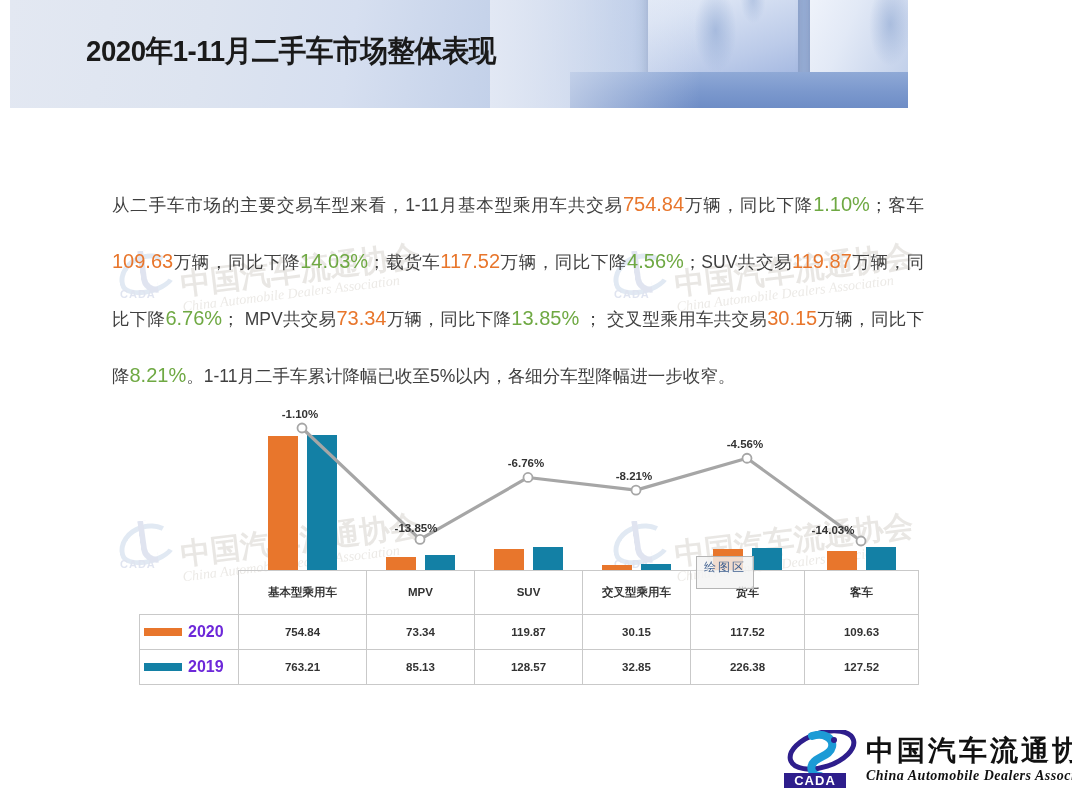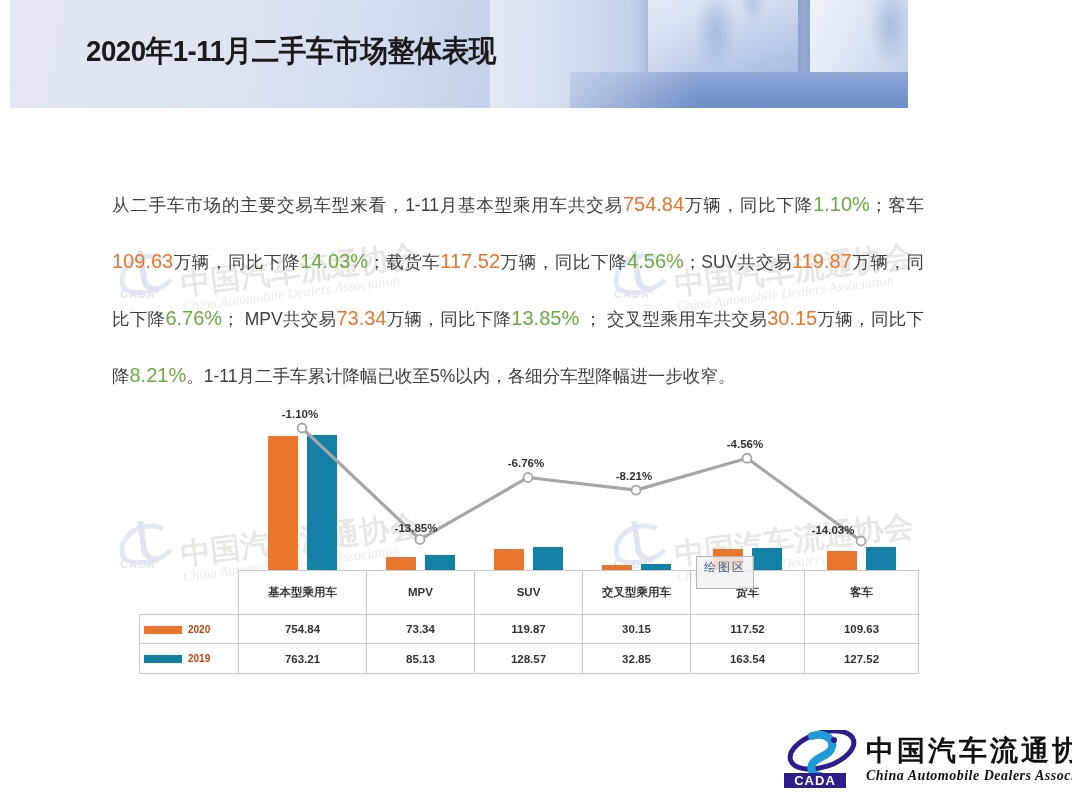--- a/index.html
+++ b/index.html
@@ -177,21 +177,21 @@
   .sw-orange { background: #E8762C; }
   .sw-blue { background: #1380A5; }
   .sw-line {
     position: relative; background: #a6a6a6; height: 3px;
   }
   .sw-line::after {
     content: ""; position: absolute; left: 14px; top: -3.5px;
     width: 8px; height: 8px; border-radius: 50%;
     background: #fff; border: 2px solid #a6a6a6;
   }
-  .legtxt { font-size: 10px; font-weight: 700; color: #c2410c; vertical-align: middle; }
+  .legtxt { font-size: 16px; font-weight: 700; color: #6d28d9; vertical-align: middle; }
 
   
   .tooltip {
     position: absolute;
     left: 696px; top: 556px;
     padding: 2px 7px 12px 7px;
     background: rgba(243,243,243,.82);
     border: 1px solid #b5b5b5;
     font-size: 12px;
     color: #3f5f8f;
@@ -364,21 +364,21 @@
             <td>30.15</td>
             <td>117.52</td>
             <td>109.63</td>
           </tr>
           <tr>
             <td class="legcell"><span class="swatch sw-blue"></span><span class="legtxt">2019</span></td>
             <td>763.21</td>
             <td>85.13</td>
             <td>128.57</td>
             <td>32.85</td>
-            <td>163.54</td>
+            <td>226.38</td>
             <td>127.52</td>
           </tr>
         </tbody>
     </table>
   </div>
 
   <div class="tooltip">绘图区</div>
 
   <div class="logo">
     <svg class="logo-mark" viewBox="0 0 78 58">

